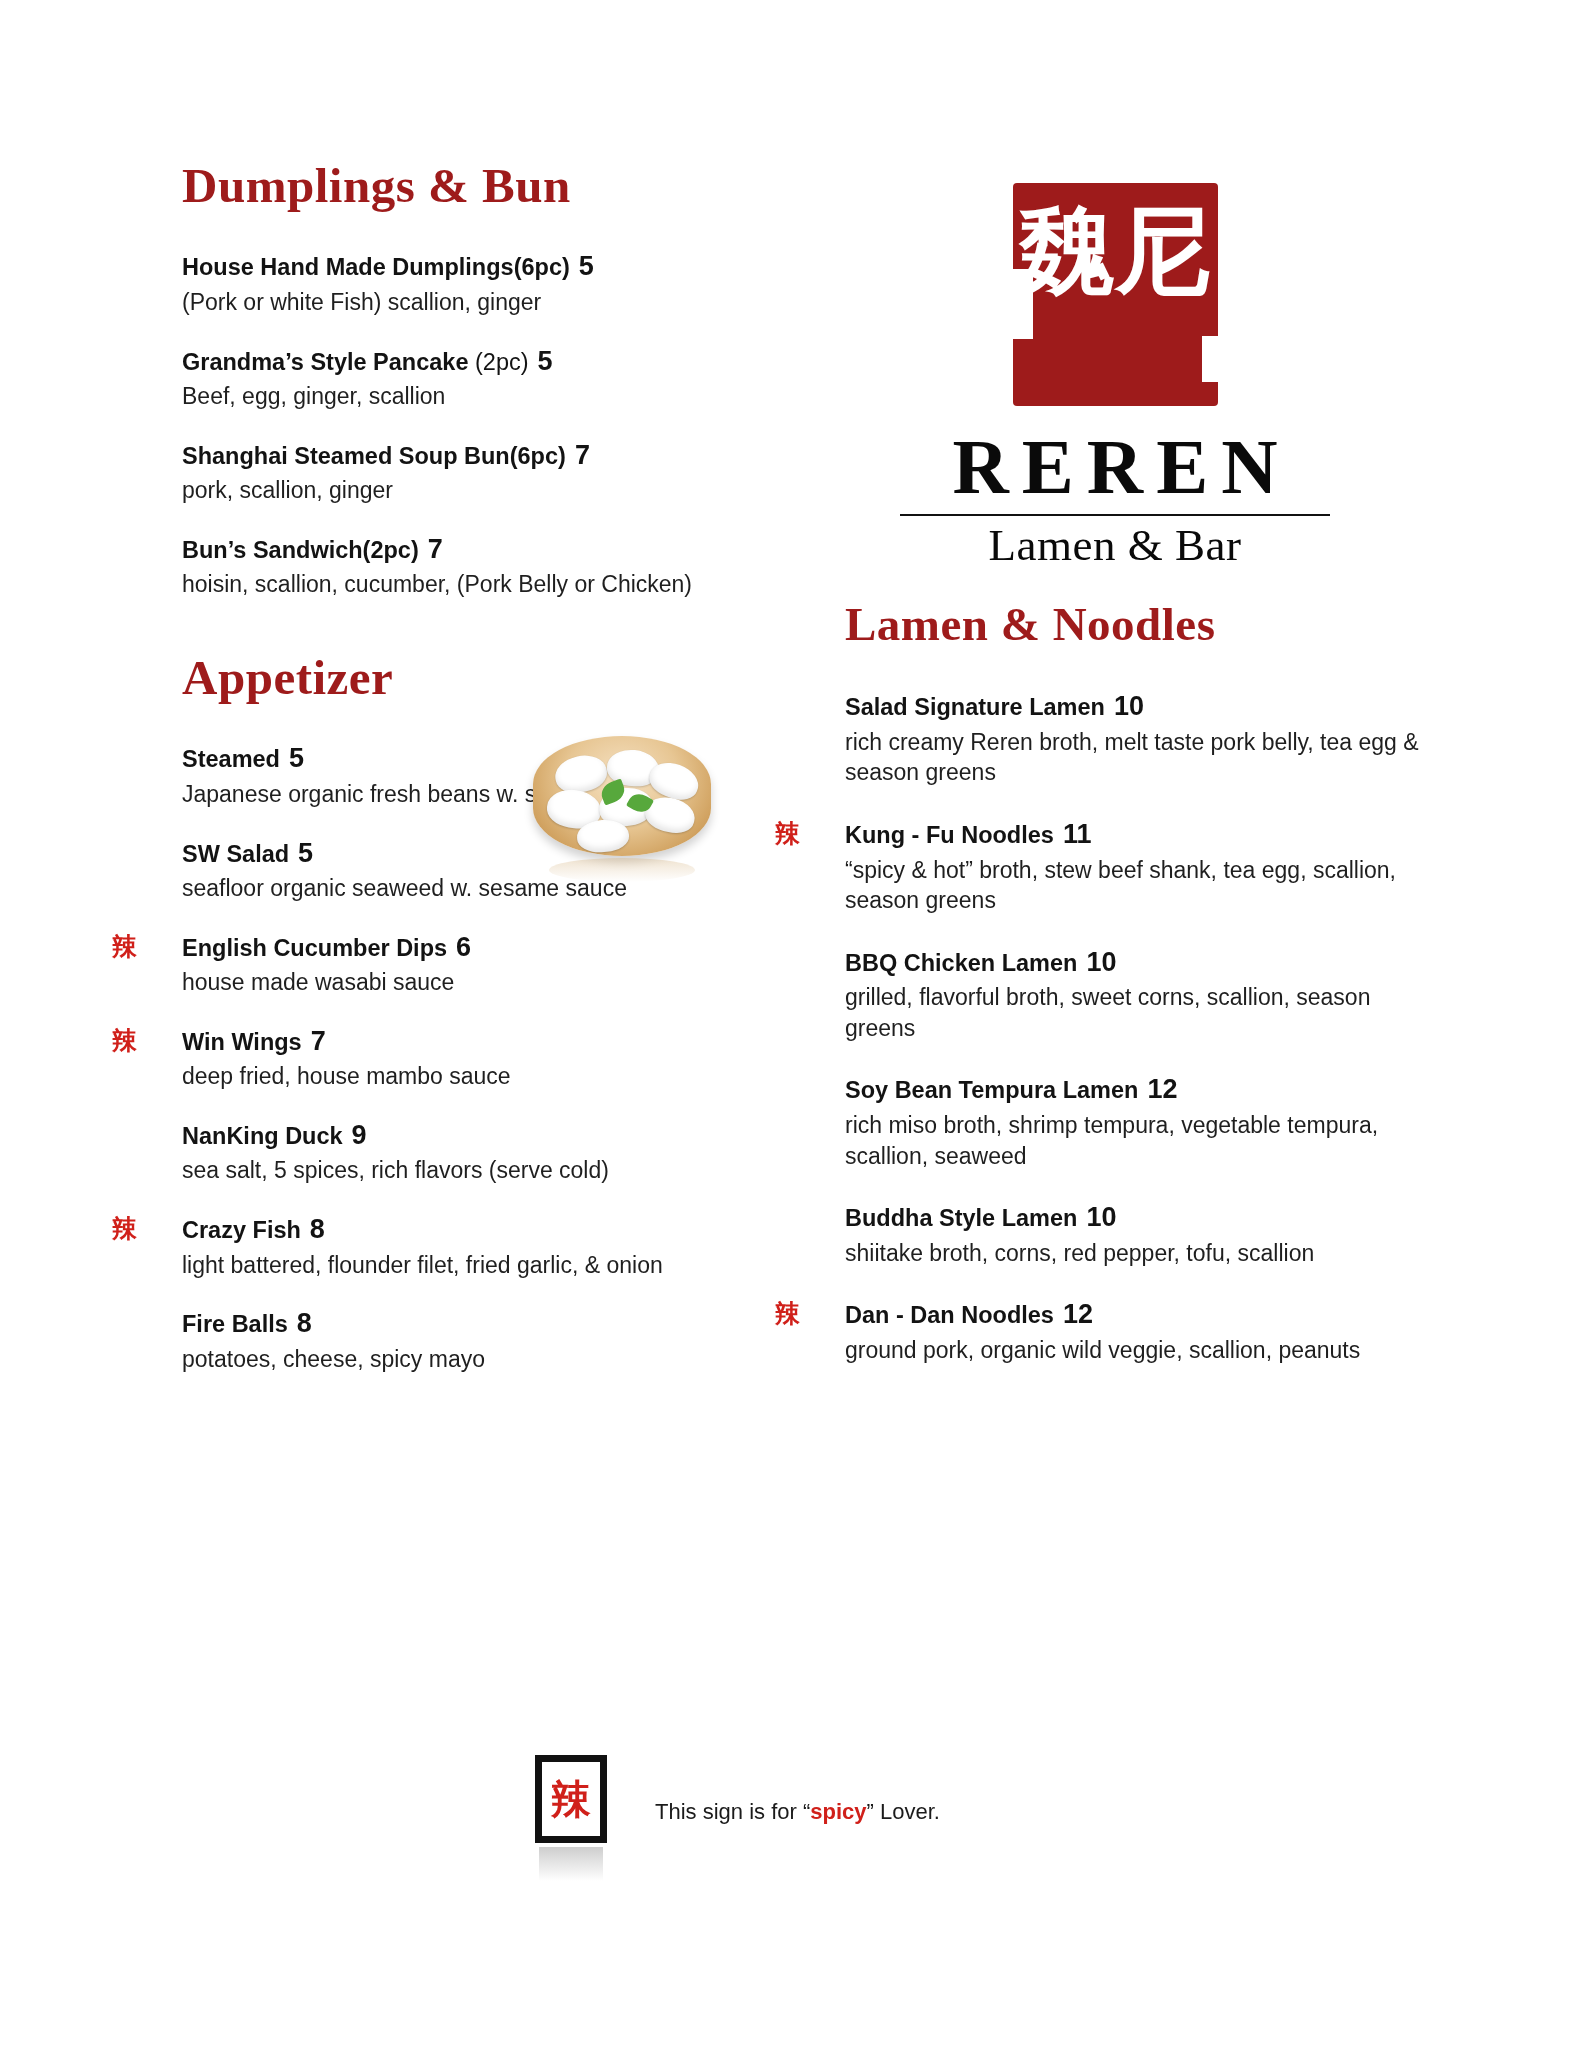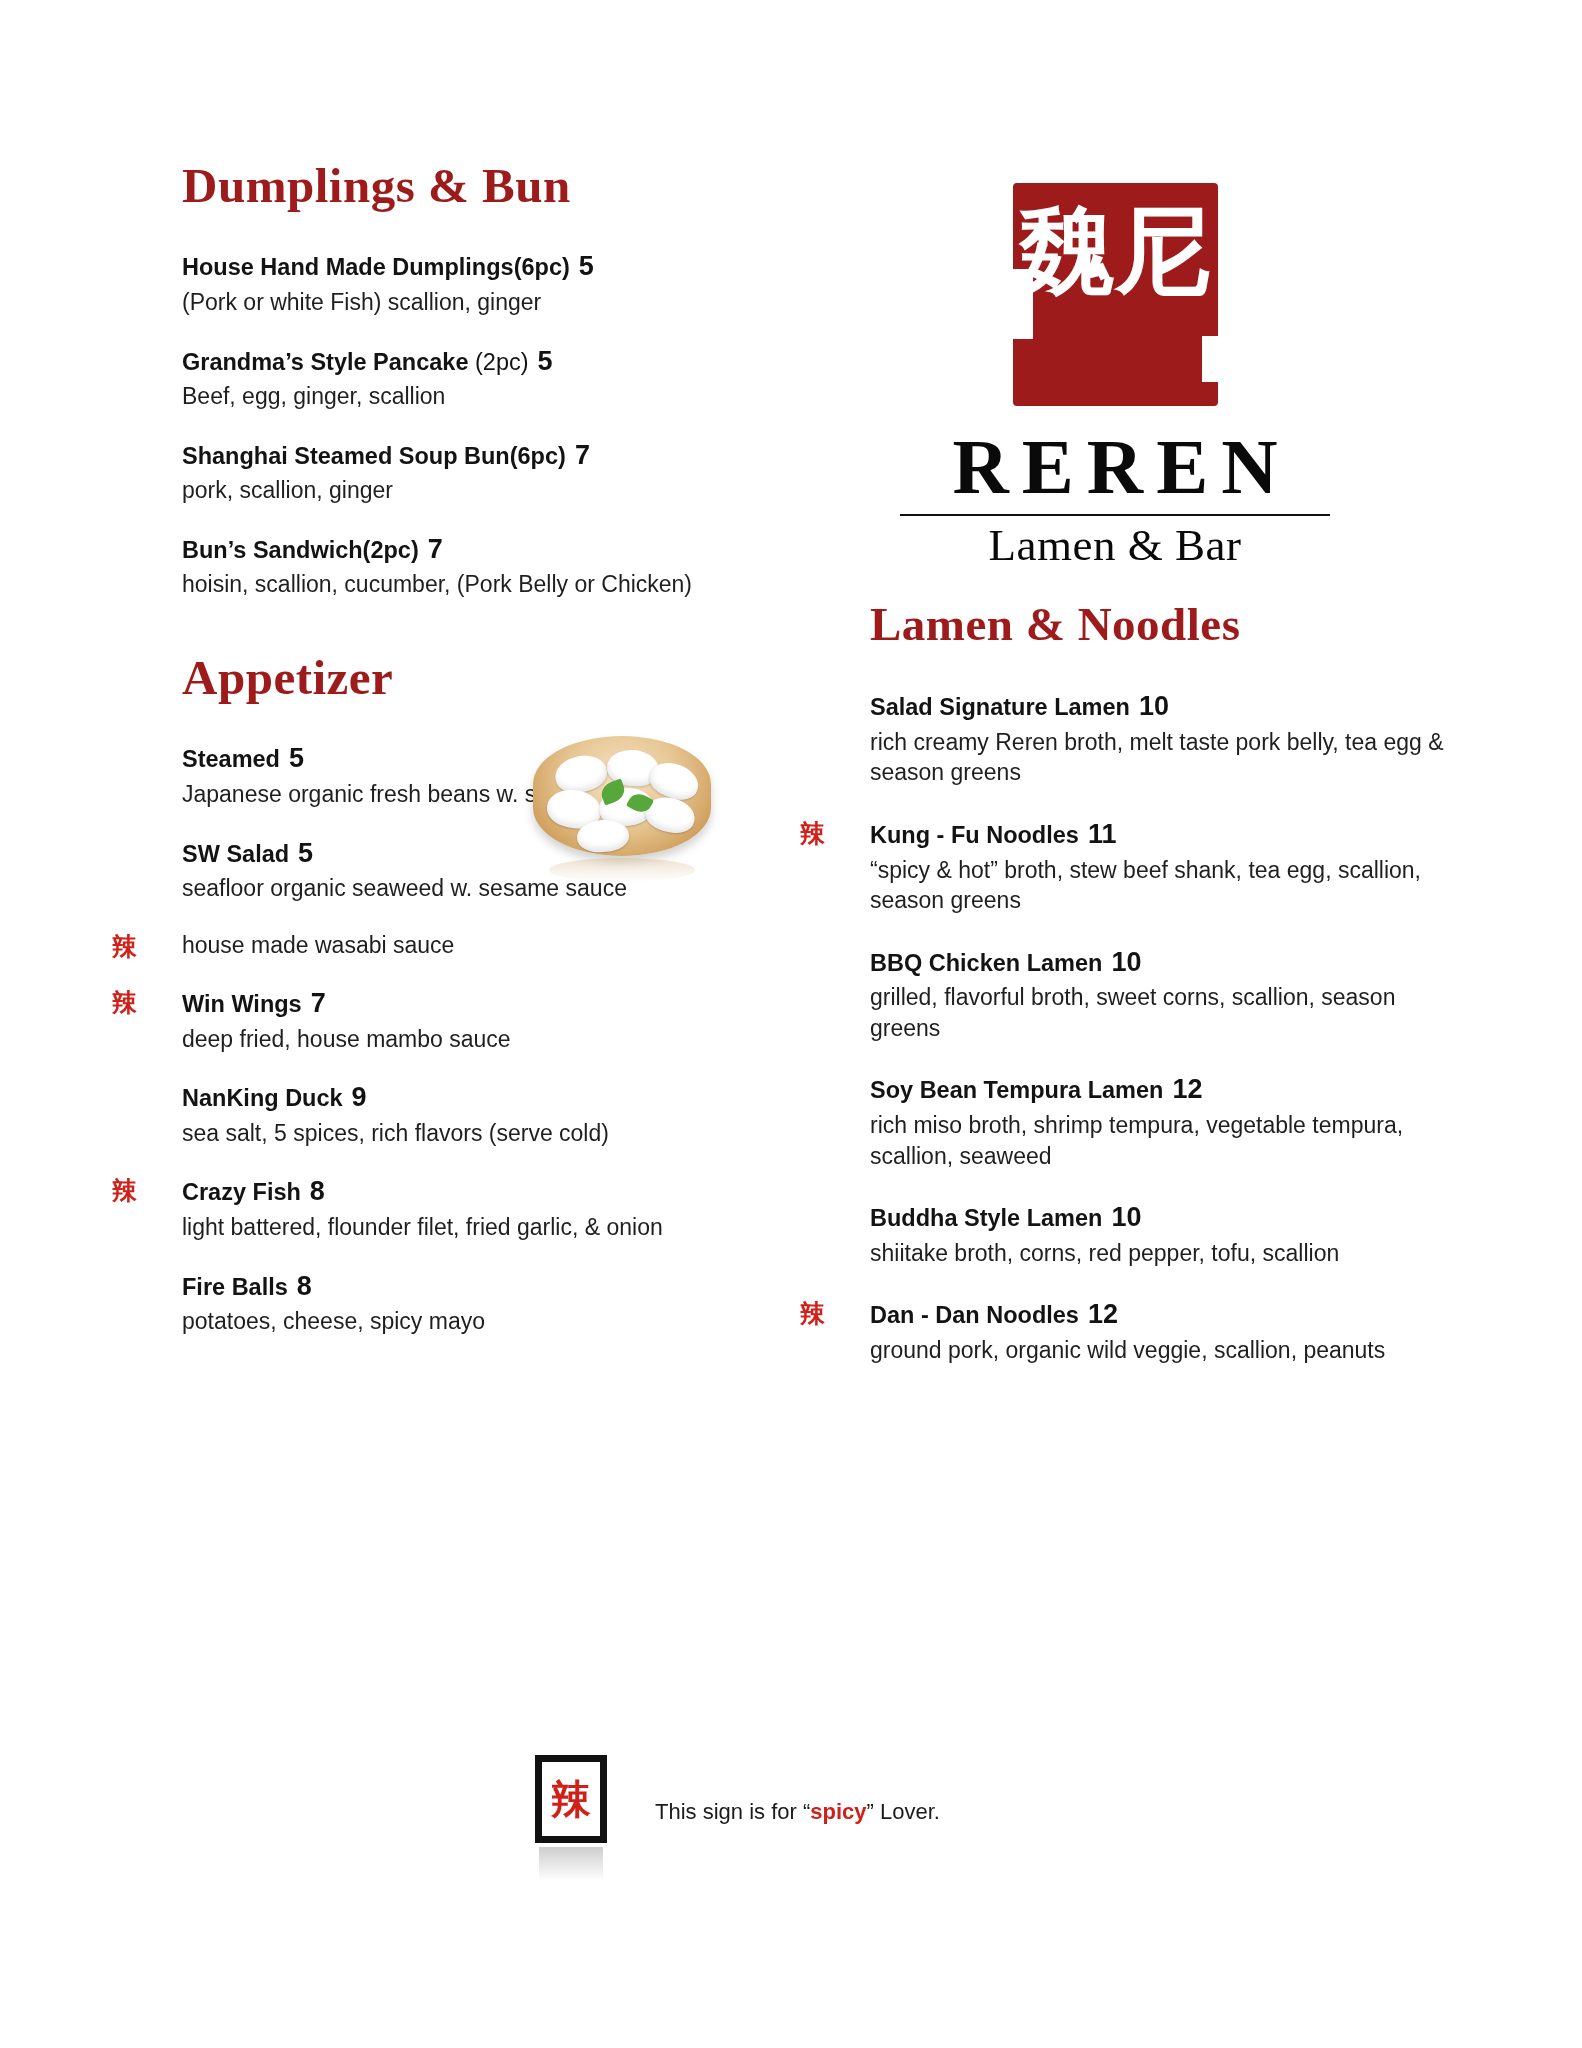--- a/index.html
+++ b/index.html
@@ -24,21 +24,21 @@
 
   
   .col-left {
     position: absolute;
     left: 182px;
     top: 160px;
     width: 580px;
   }
   .col-right {
     position: absolute;
-    left: 870px;
+    left: 845px;
     top: 160px;
     width: 600px;
   }
 
   
   .section-title {
     font-family: "Liberation Serif", serif;
     font-weight: bold;
     color: #9e1b1b;
     font-size: 49px;
@@ -302,20 +302,23 @@
 
       <div class="item">
         <p class="name-line">
           <span>SW Salad</span><span class="price">5</span>
         </p>
         <p class="desc">seafloor organic seaweed w. sesame sauce</p>
       </div>
 
       <div class="item">
         <span class="spicy-mark">辣</span>
+        <p class="name-line">
+          <span>English Cucumber Dips</span><span class="price">6</span>
+        </p>
         <p class="desc">house made wasabi sauce</p>
       </div>
 
       <div class="item">
         <span class="spicy-mark">辣</span>
         <p class="name-line">
           <span>Win Wings</span><span class="price">7</span>
         </p>
         <p class="desc">deep fried, house mambo sauce</p>
       </div>

